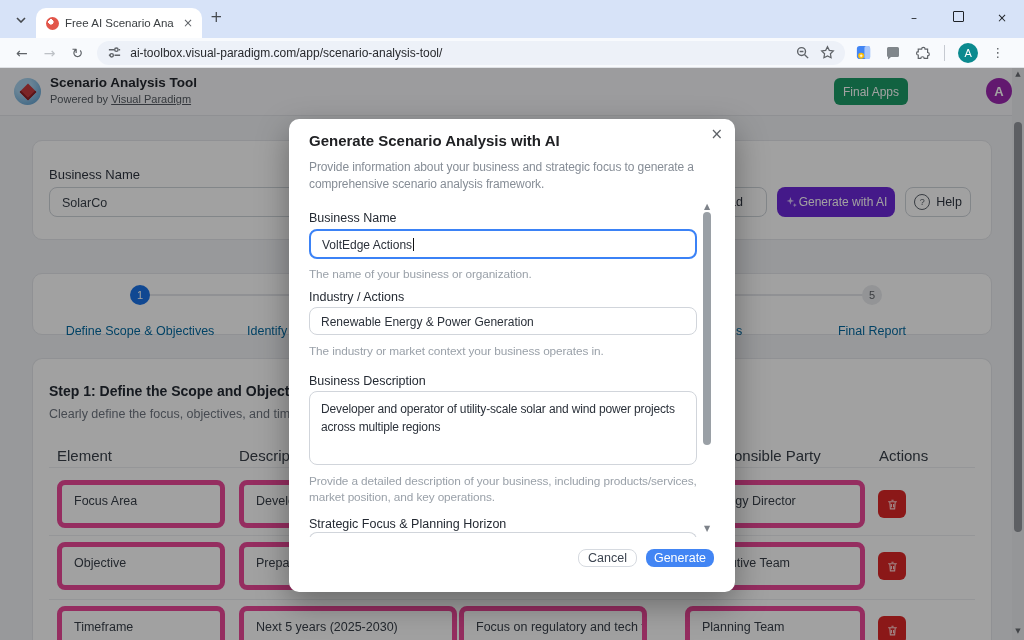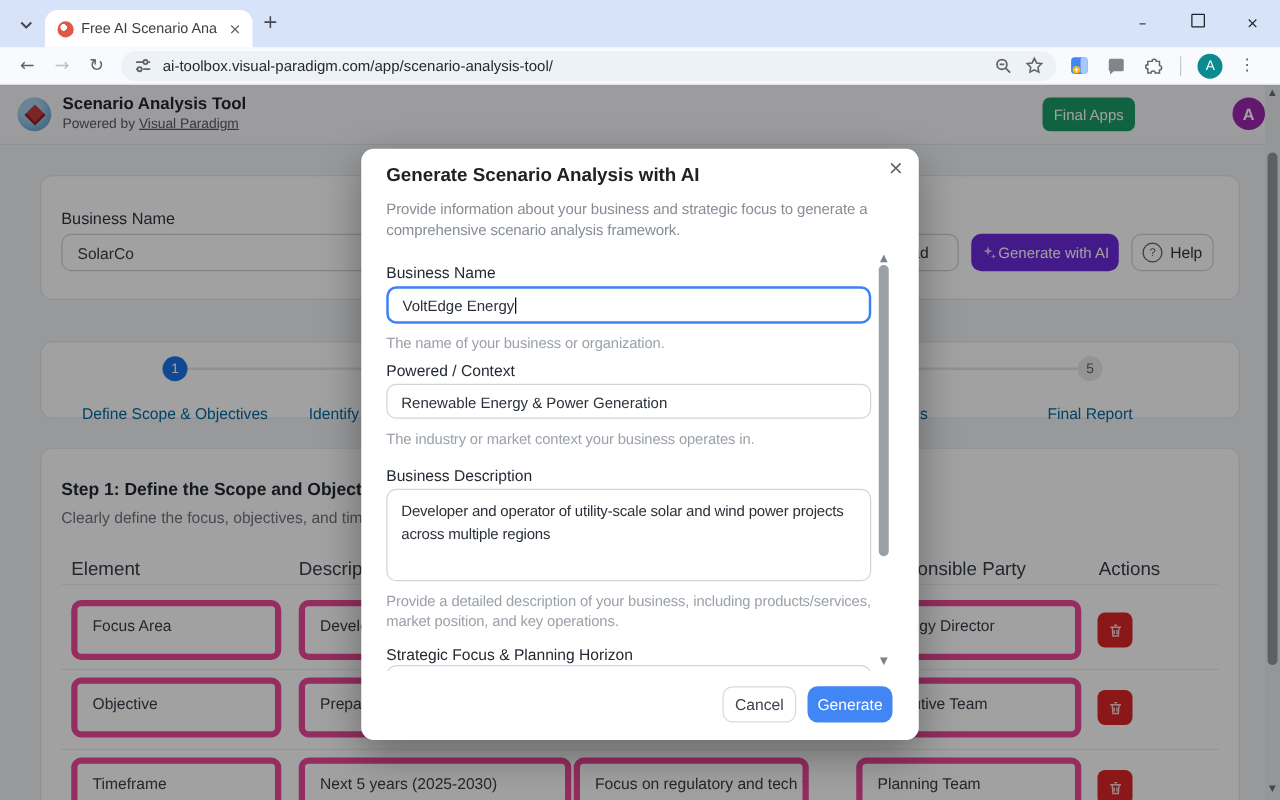--- a/index.html
+++ b/index.html
@@ -97,21 +97,21 @@
   .minput.focused{border:2px solid #3b82f6;}
   .caret{display:inline-block;width:1px;height:13px;background:#111;vertical-align:-2px;margin-left:1px;}
   .mhelp{position:absolute;left:20px;width:400px;font-size:11.8px;color:#9aa1a9;line-height:1.35;
     letter-spacing:-0.1px;}
   .mtextarea{position:absolute;left:20px;width:388px;height:74px;border:1px solid #d1d5db;border-radius:8px;
     box-sizing:border-box;font-size:12px;color:#2b313a;padding:8px 11px;line-height:1.5;letter-spacing:-0.15px;}
   .partial-input{position:absolute;left:20px;top:333px;width:388px;height:10px;border:1px solid #d1d5db;
     border-bottom:none;border-radius:8px 8px 0 0;box-sizing:border-box;}
   .m-scroll-thumb{position:absolute;left:414px;top:93px;width:8px;height:233px;border-radius:4px;background:#9aa0a6;}
   .m-arrow{position:absolute;left:413px;width:10px;text-align:center;font-size:8px;color:#7d8289;}
-  .mfooter-btn{position:absolute;top:430px;height:29px;border-radius:8px;box-sizing:border-box;
+  .mfooter-btn{position:absolute;top:430px;height:18px;border-radius:8px;box-sizing:border-box;
     display:flex;align-items:center;justify-content:center;font-size:12.5px;}
   .btn-cancel{left:289px;width:59px;background:#fff;border:1px solid #d6dae0;color:#3c4450;}
   .btn-generate{left:357px;width:68px;background:#4285f4;border:none;color:#fff;}
 </style>
 </head>
 <body>
 
 <div class="screen">
 
   <div class="titlebar">
@@ -284,24 +284,24 @@
 
     <div class="overlay"></div>
 
     <div class="modal">
       <div class="modal-close ico">×</div>
       <div class="modal-title">Generate Scenario Analysis with AI</div>
       <div class="modal-desc">Provide information about your business and strategic focus to generate a comprehensive scenario analysis framework.</div>
 
       <div class="mform">
         <div class="mlabel" style="top:12px;">Business Name</div>
-        <div class="minput focused" style="top:30px;"><span>VoltEdge Energy</span><span class="caret"></span></div>
+        <div class="minput focused" style="top:30px;"><span>VoltEdge Actions</span><span class="caret"></span></div>
         <div class="mhelp" style="top:68px;">The name of your business or organization.</div>
 
-        <div class="mlabel" style="top:91px;">Powered / Context</div>
+        <div class="mlabel" style="top:91px;">Industry / Actions</div>
         <div class="minput" style="top:108px;height:28px;">Renewable Energy &amp; Power Generation</div>
         <div class="mhelp" style="top:145px;">The industry or market context your business operates in.</div>
 
         <div class="mlabel" style="top:175px;">Business Description</div>
         <div class="mtextarea" style="top:192px;">Developer and operator of utility-scale solar and wind power projects across multiple regions</div>
         <div class="mhelp" style="top:275px;">Provide a detailed description of your business, including products/services, market position, and key operations.</div>
 
         <div class="mlabel" style="top:318px;">Strategic Focus &amp; Planning Horizon</div>
         <div class="partial-input"></div>
       </div>

